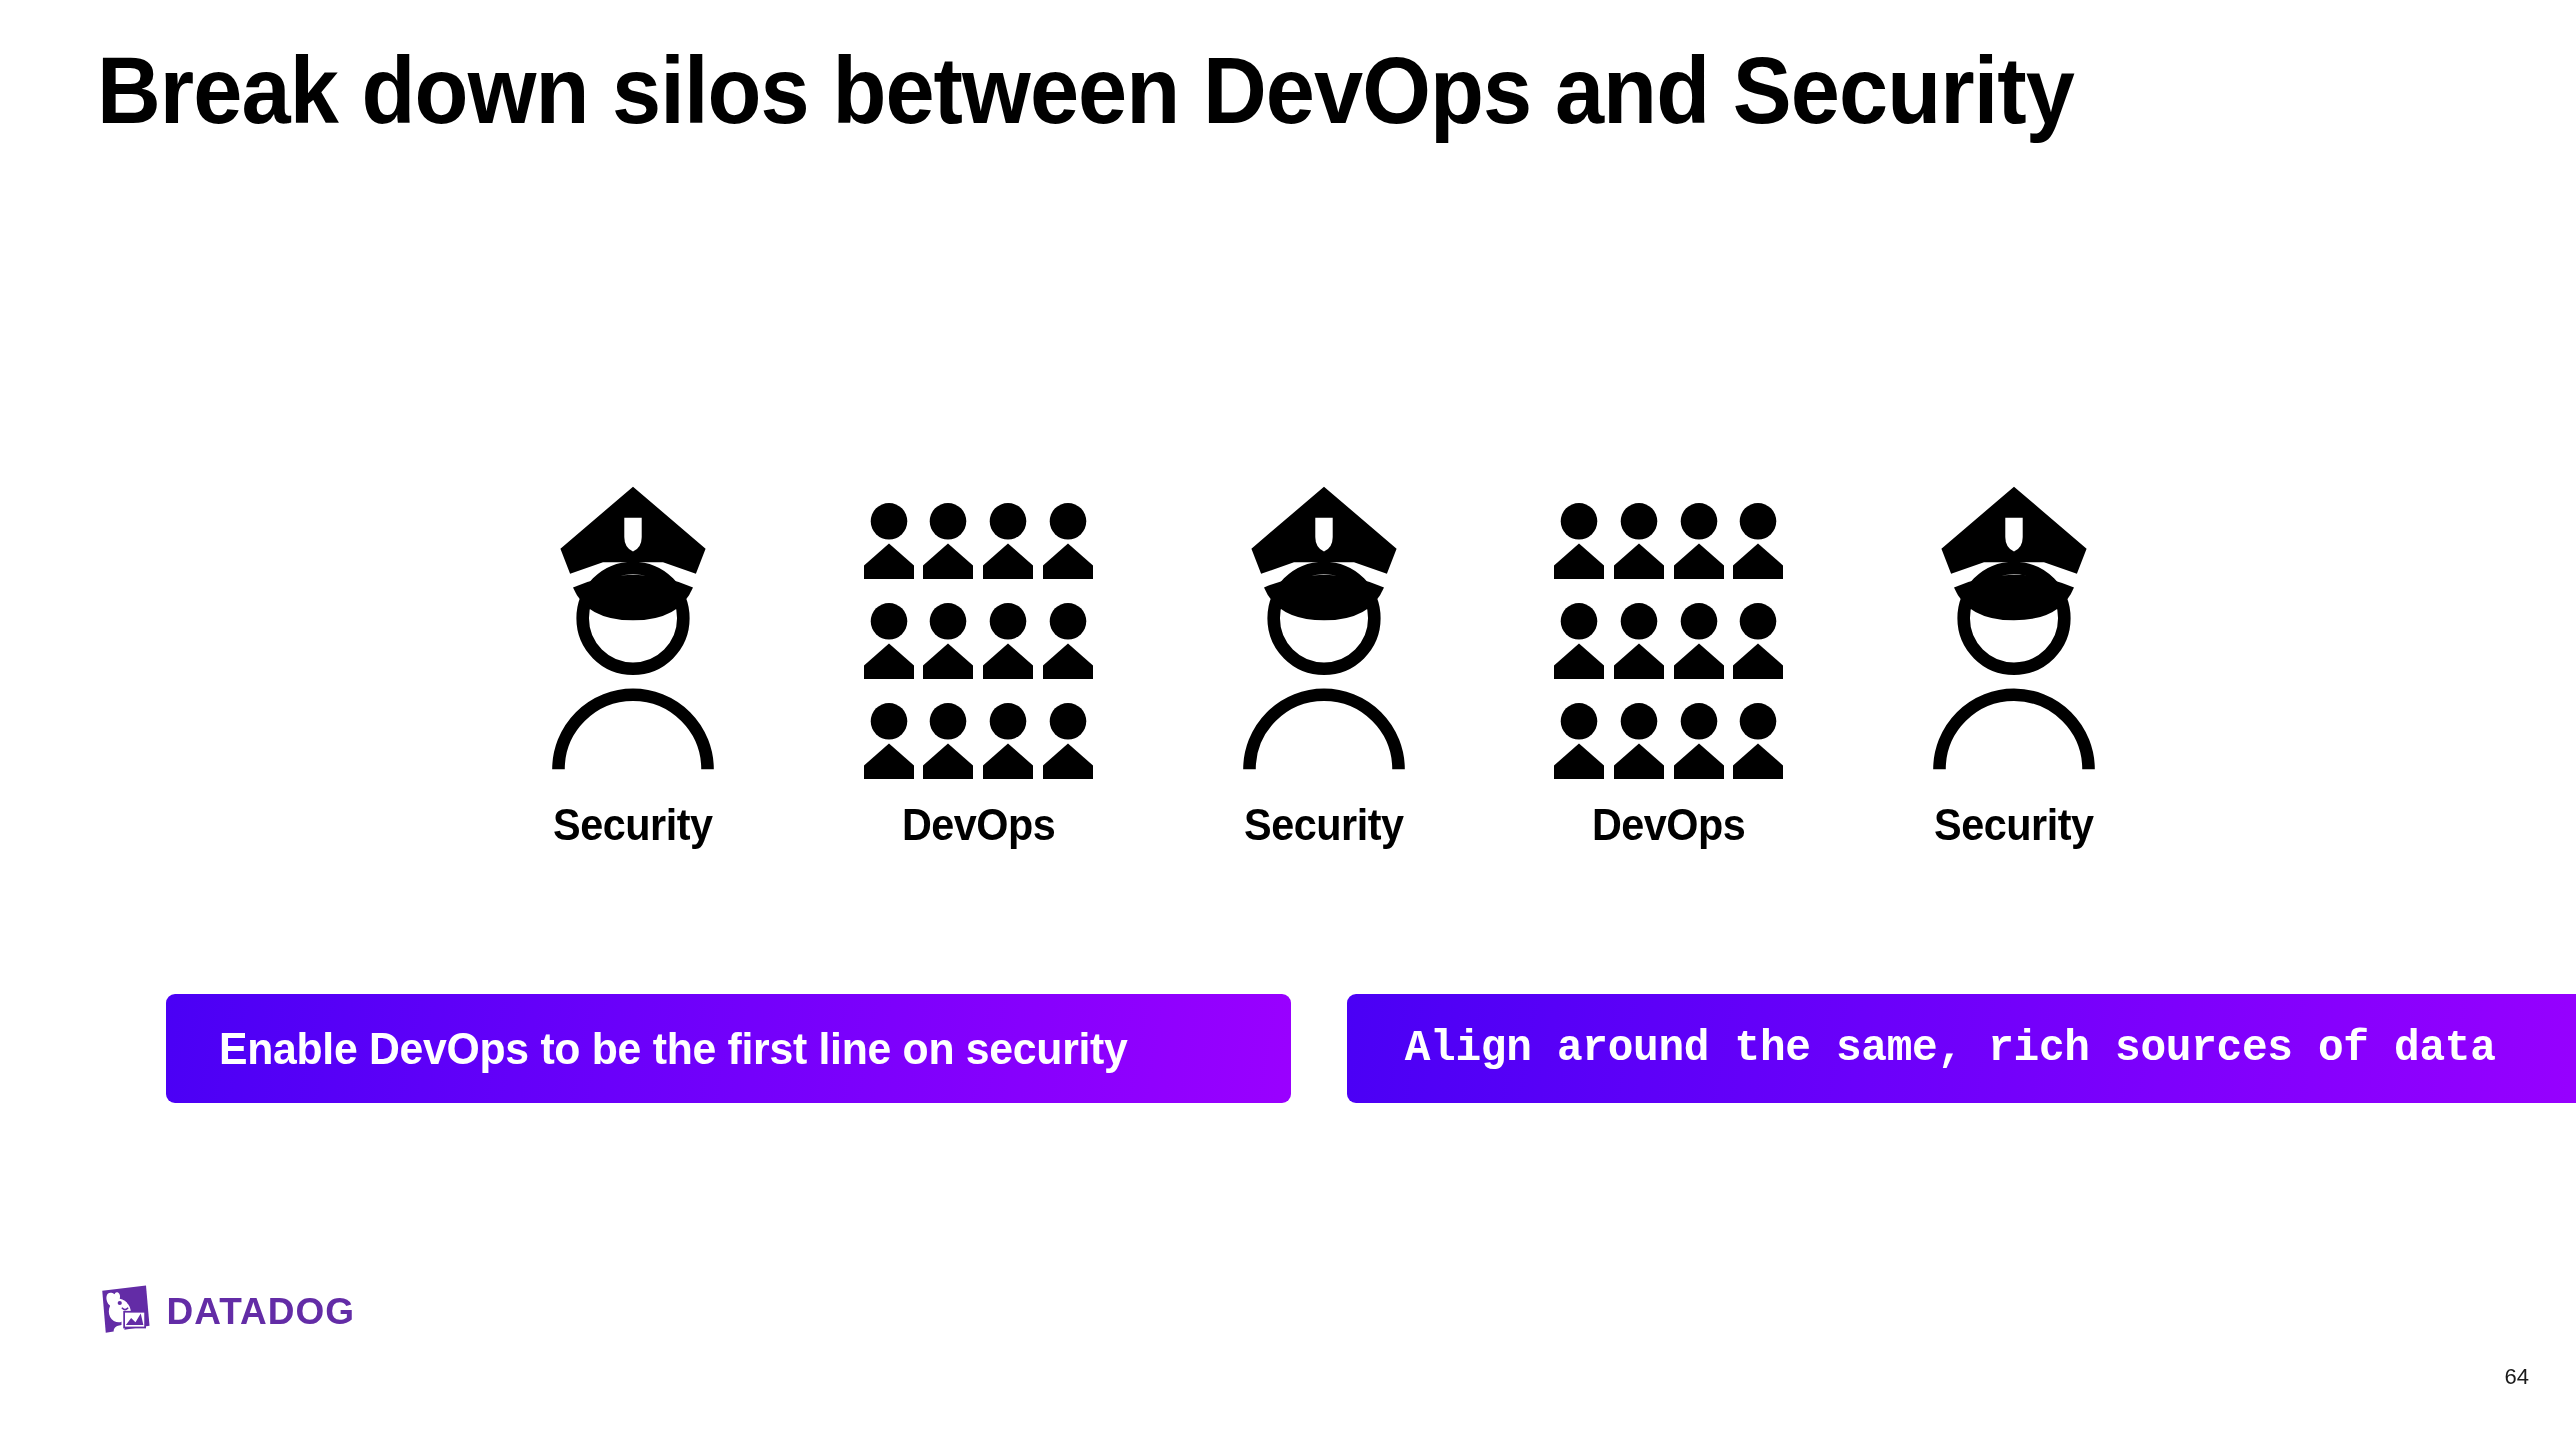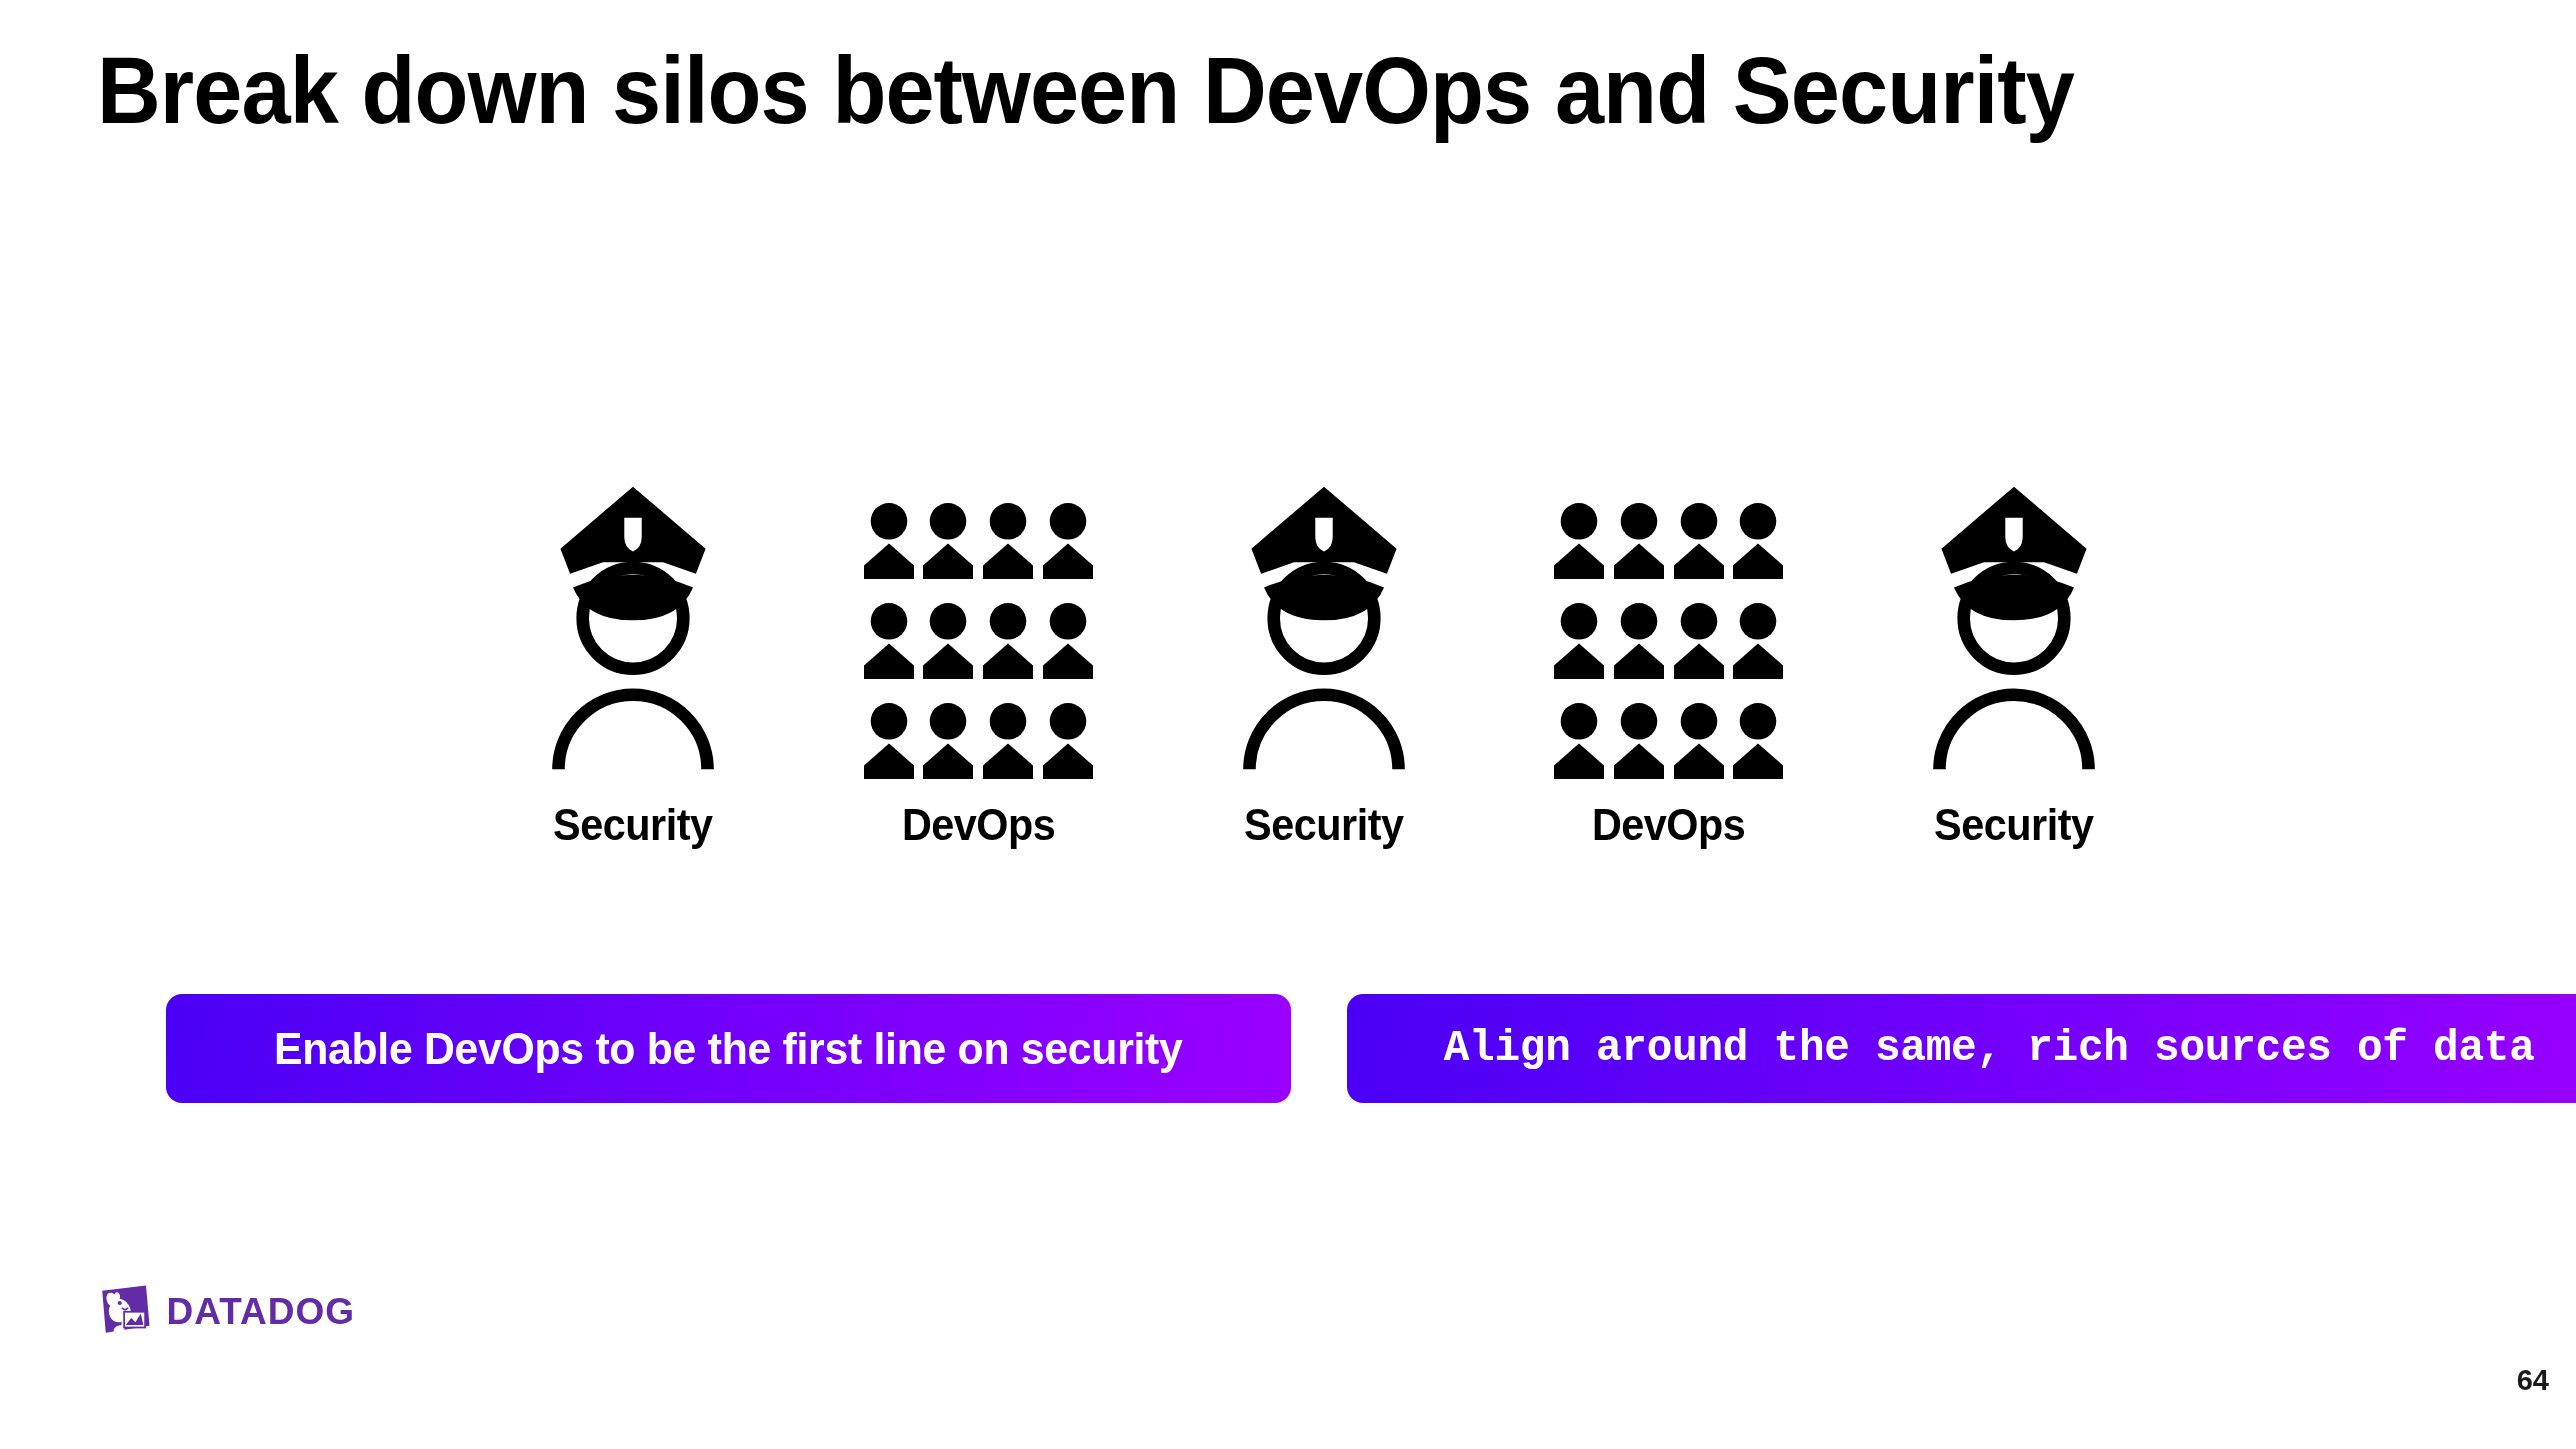--- a/index.html
+++ b/index.html
@@ -75,25 +75,24 @@
     justify-items: center;
   }
   .person { display: block; }
 
   .officer { display: block; }
 
   
   .pill {
     position: absolute;
     height: 109px;
-    border-radius: 16px;
+    border-radius: 9px;
     background: linear-gradient(100deg, #4A00F5 0%, #6A00FA 40%, #9A00FF 100%);
     display: flex;
     align-items: center;
-    justify-content: center;
     border: none;
     padding: 0 29px;
     box-sizing: border-box;
     cursor: pointer;
   }
   .pill-label {
     color: #ffffff;
     font-size: 45px;
     font-weight: 700;
     letter-spacing: -0.3px;
@@ -114,24 +113,24 @@
   }
   #logo-wordmark {
     font-size: 37px;
     font-weight: 700;
     letter-spacing: 1px;
     color: #632CA6;
     transform: scaleX(1.0);
   }
   #page-number {
     position: absolute;
-    right: 27px;
+    right: 47px;
     top: 1364px;
-    font-size: 29px;
-    font-weight: 700;
+    font-size: 22px;
+    font-weight: 400;
     color: #1a1a1a;
   }
 </style>
 </head>
 <body>
 
 <div id="slide-title">Break down silos between DevOps and Security</div>
 
 <div id="diagram">
     <div class="group">

